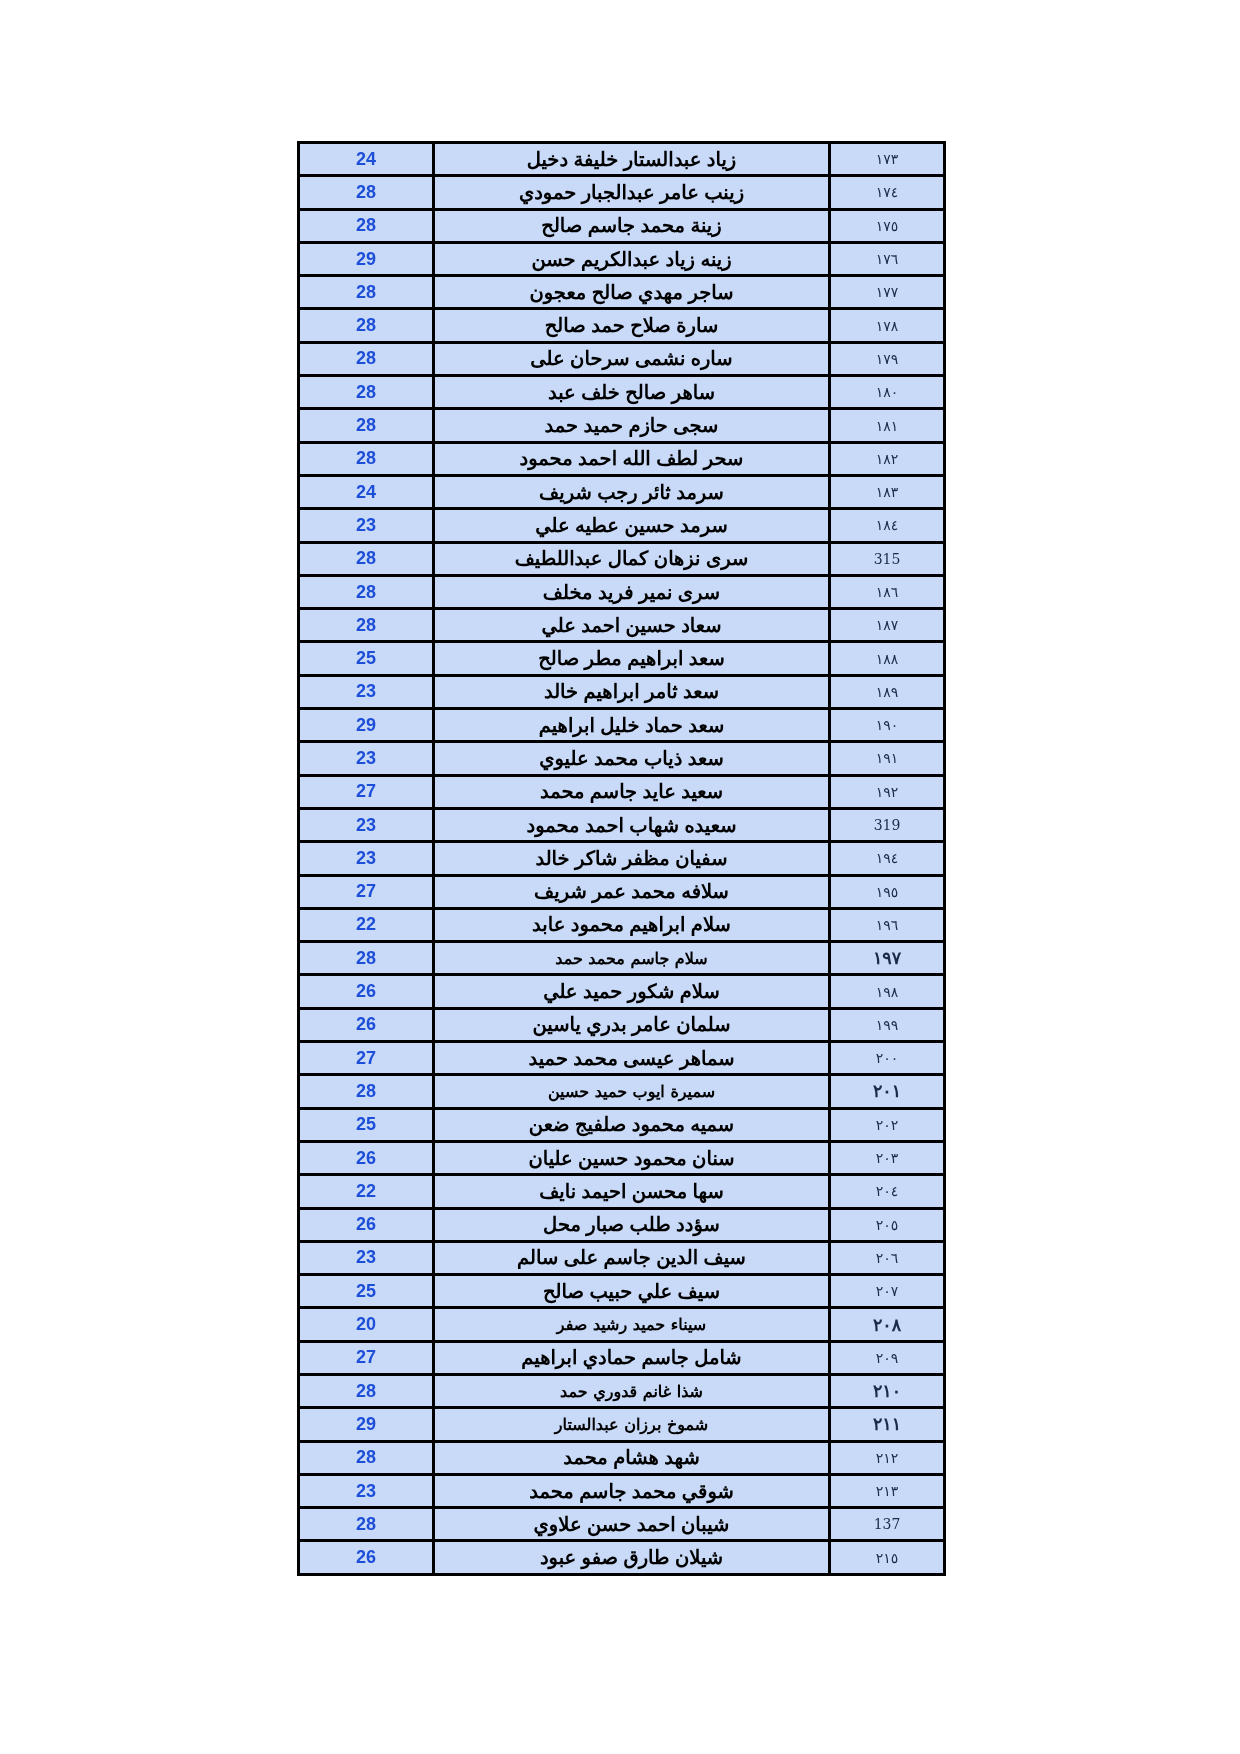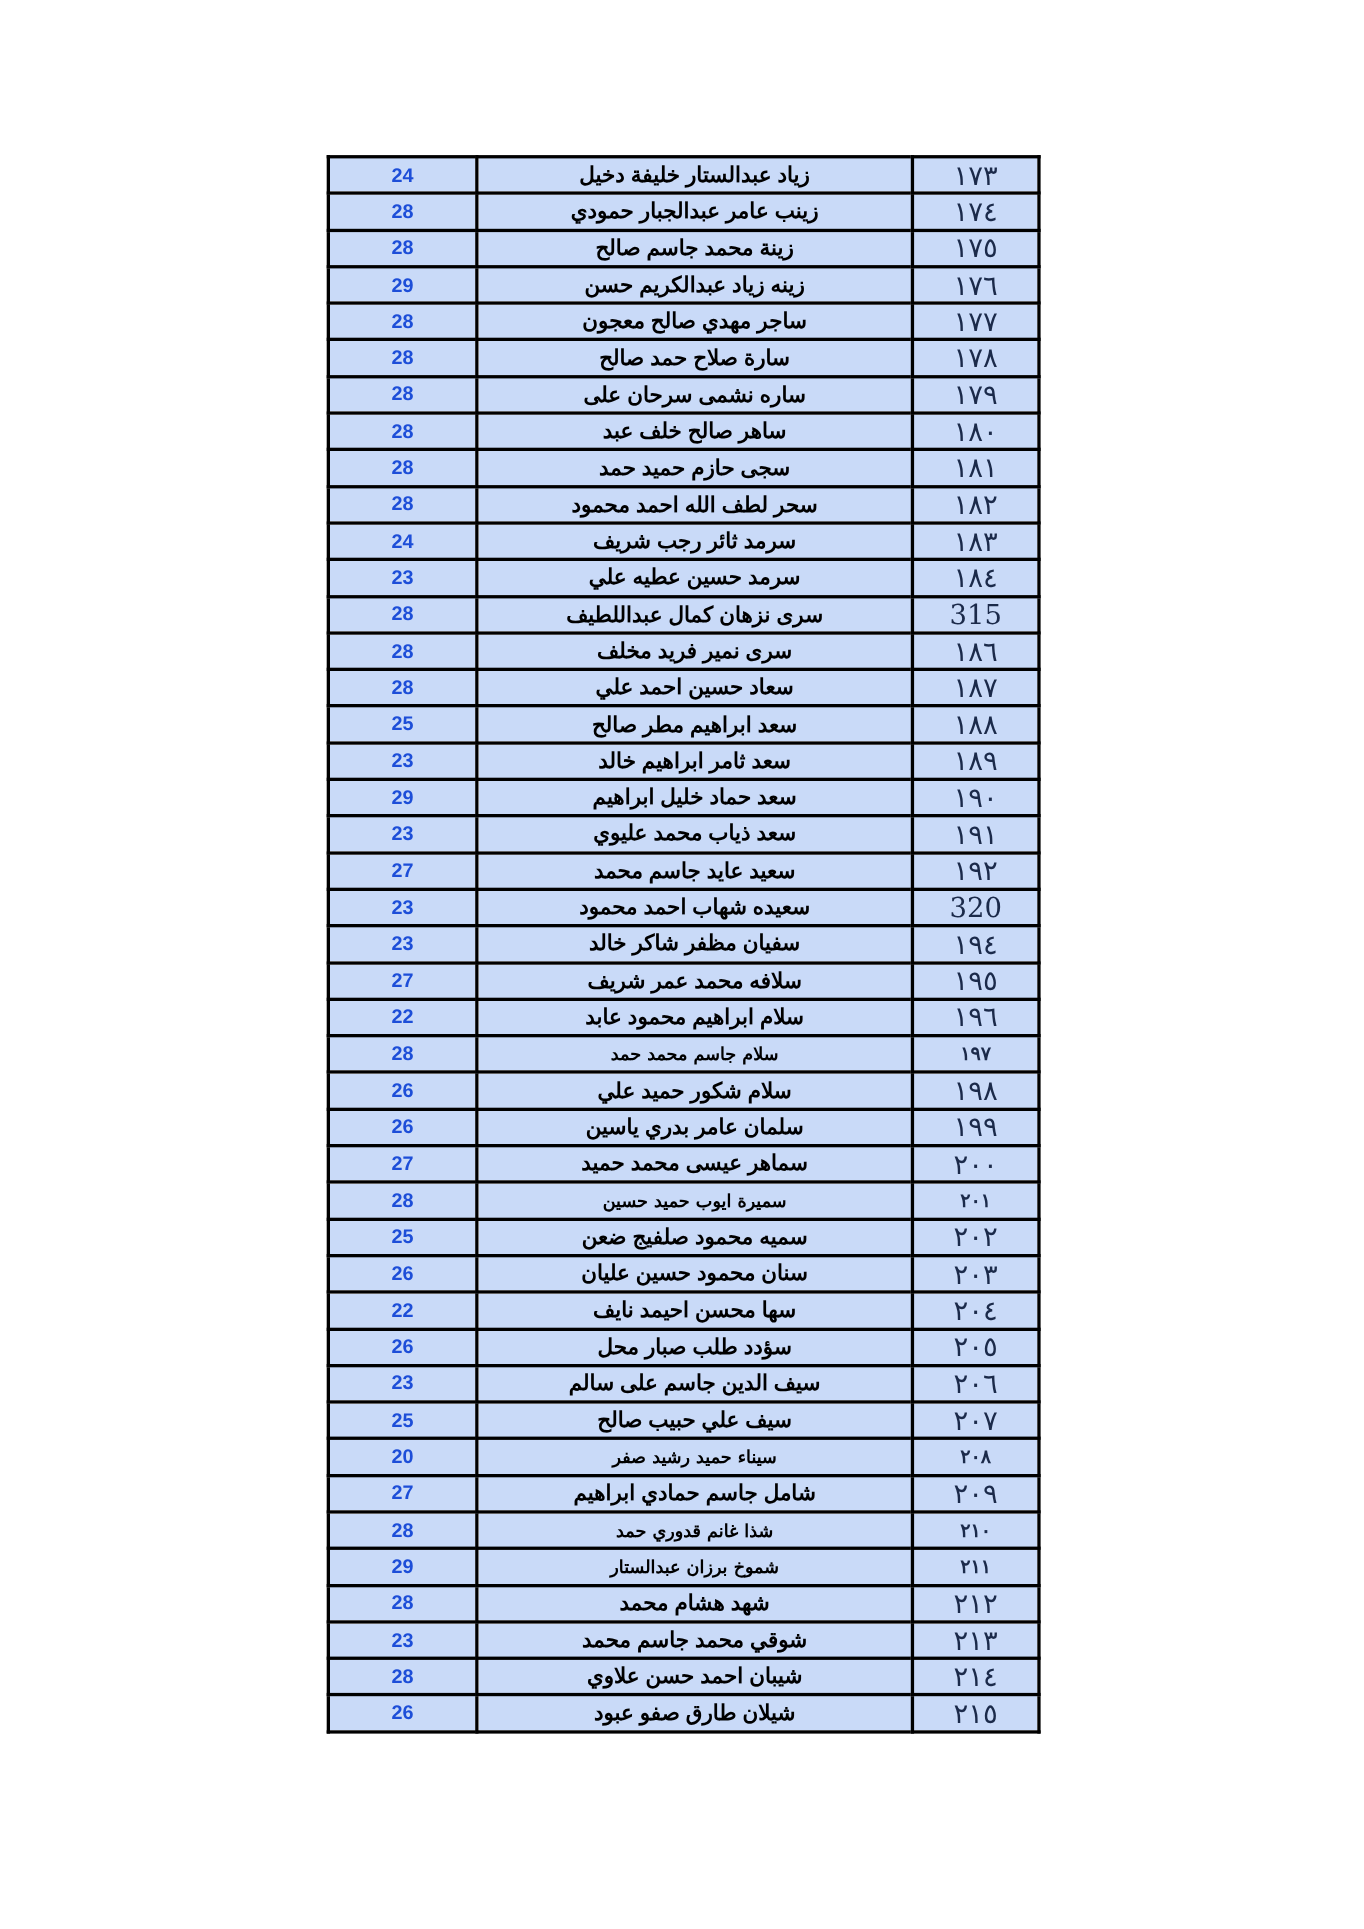--- a/index.html
+++ b/index.html
@@ -29,21 +29,21 @@
     background: #c9daf8;
     height: 30.3px;
     padding: 0;
     text-align: center;
     vertical-align: middle;
     overflow: hidden;
     white-space: nowrap;
   }
   td.cell-serial {
     font-family: "DejaVu Serif", serif;
-    font-size: 25px;
+    font-size: 14px;
     font-weight: 500;
     color: #1b2a4a;
   }
   td.cell-name {
     font-family: Liberation Sans, sans-serif;
     font-size: 19.5px;
     font-weight: 700;
     color: #000000;
   }
   td.cell-age {
@@ -168,21 +168,21 @@
           <td class="cell-serial">١٩١</td>
           <td class="cell-name">سعد ذياب محمد عليوي</td>
           <td class="cell-age">23</td>
         </tr>
         <tr>
           <td class="cell-serial">١٩٢</td>
           <td class="cell-name">سعيد عايد جاسم محمد</td>
           <td class="cell-age">27</td>
         </tr>
         <tr>
-          <td class="cell-serial">320</td>
+          <td class="cell-serial">319</td>
           <td class="cell-name">سعيده شهاب احمد محمود</td>
           <td class="cell-age">23</td>
         </tr>
         <tr>
           <td class="cell-serial">١٩٤</td>
           <td class="cell-name">سفيان مظفر شاكر خالد</td>
           <td class="cell-age">23</td>
         </tr>
         <tr>
           <td class="cell-serial">١٩٥</td>
@@ -273,21 +273,21 @@
           <td class="cell-serial">٢١٢</td>
           <td class="cell-name">شهد هشام محمد</td>
           <td class="cell-age">28</td>
         </tr>
         <tr>
           <td class="cell-serial">٢١٣</td>
           <td class="cell-name">شوقي محمد جاسم محمد</td>
           <td class="cell-age">23</td>
         </tr>
         <tr>
-          <td class="cell-serial">٢١٤</td>
+          <td class="cell-serial">137</td>
           <td class="cell-name">شيبان احمد حسن علاوي</td>
           <td class="cell-age">28</td>
         </tr>
         <tr>
           <td class="cell-serial">٢١٥</td>
           <td class="cell-name">شيلان طارق صفو عبود</td>
           <td class="cell-age">26</td>
         </tr>
       </tbody>
   </table>

